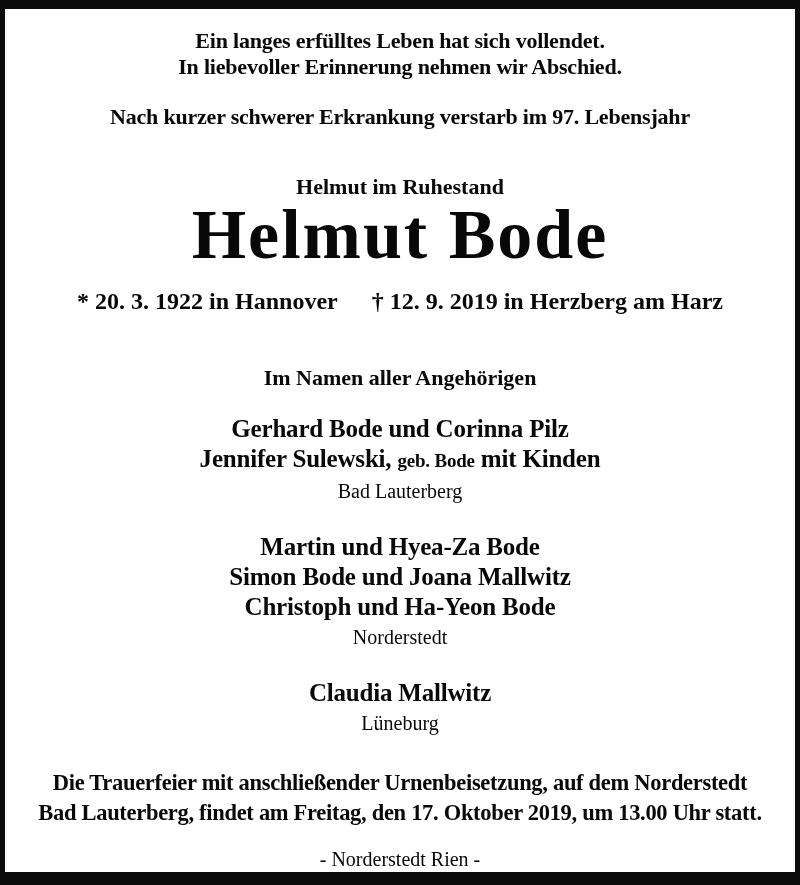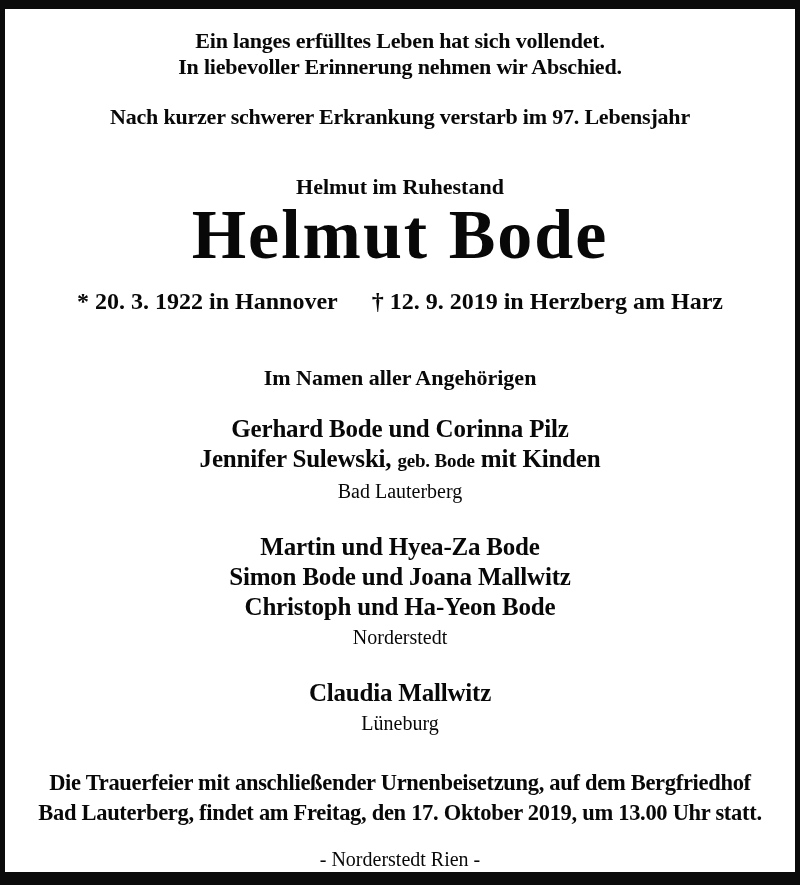--- a/index.html
+++ b/index.html
@@ -128,19 +128,19 @@
       </div>
       <div class="group">
         <div class="names">
           <div><span>Claudia Mallwitz</span></div>
         </div>
         <div class="city">Lüneburg</div>
       </div>
     </div>
 
   <div class="funeral">
-    <div>Die Trauerfeier mit anschließender Urnenbeisetzung, auf dem Bergfriedhof</div>
+    <div>Die Trauerfeier mit anschließender Urnenbeisetzung, auf dem Norderstedt</div>
     <div>Bad Lauterberg, findet am Freitag, den 17. Oktober 2019, um 13.00 Uhr statt.</div>
   </div>
 
   <div class="undertaker">- Norderstedt Rien -</div>
 
 </main>
 
 </body></html>

